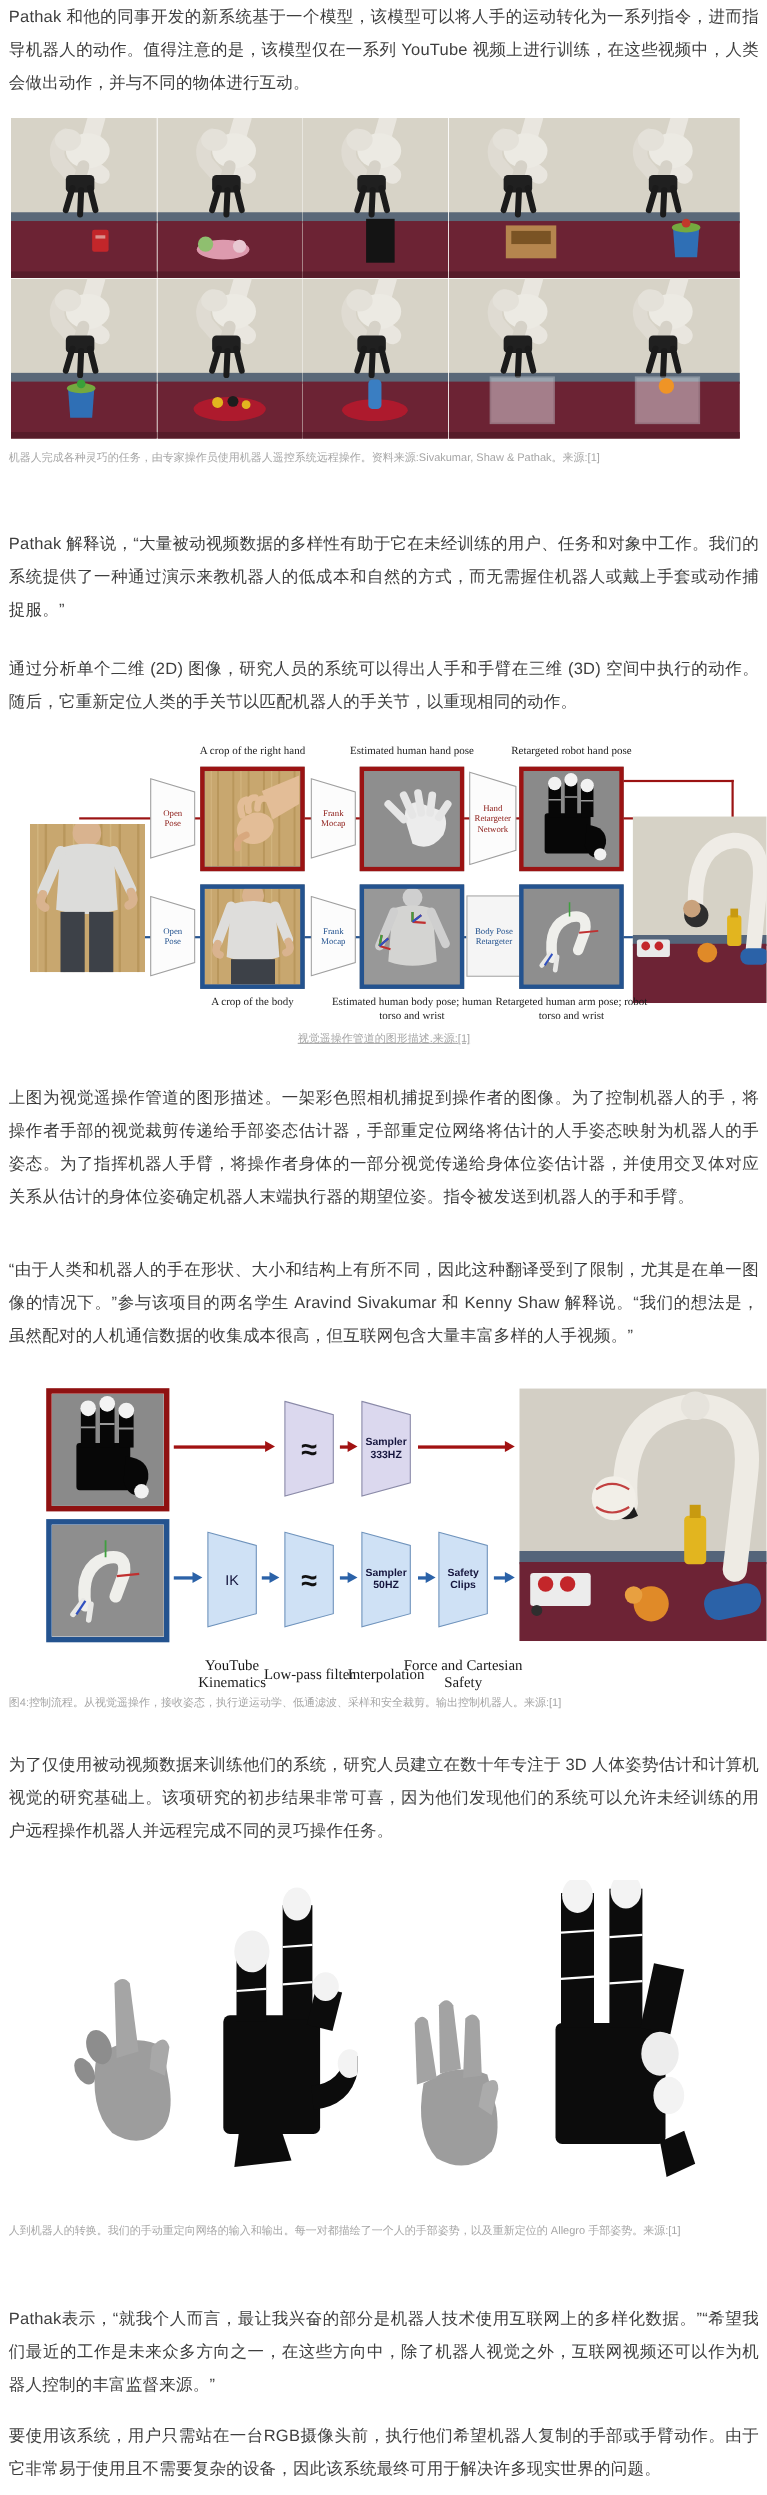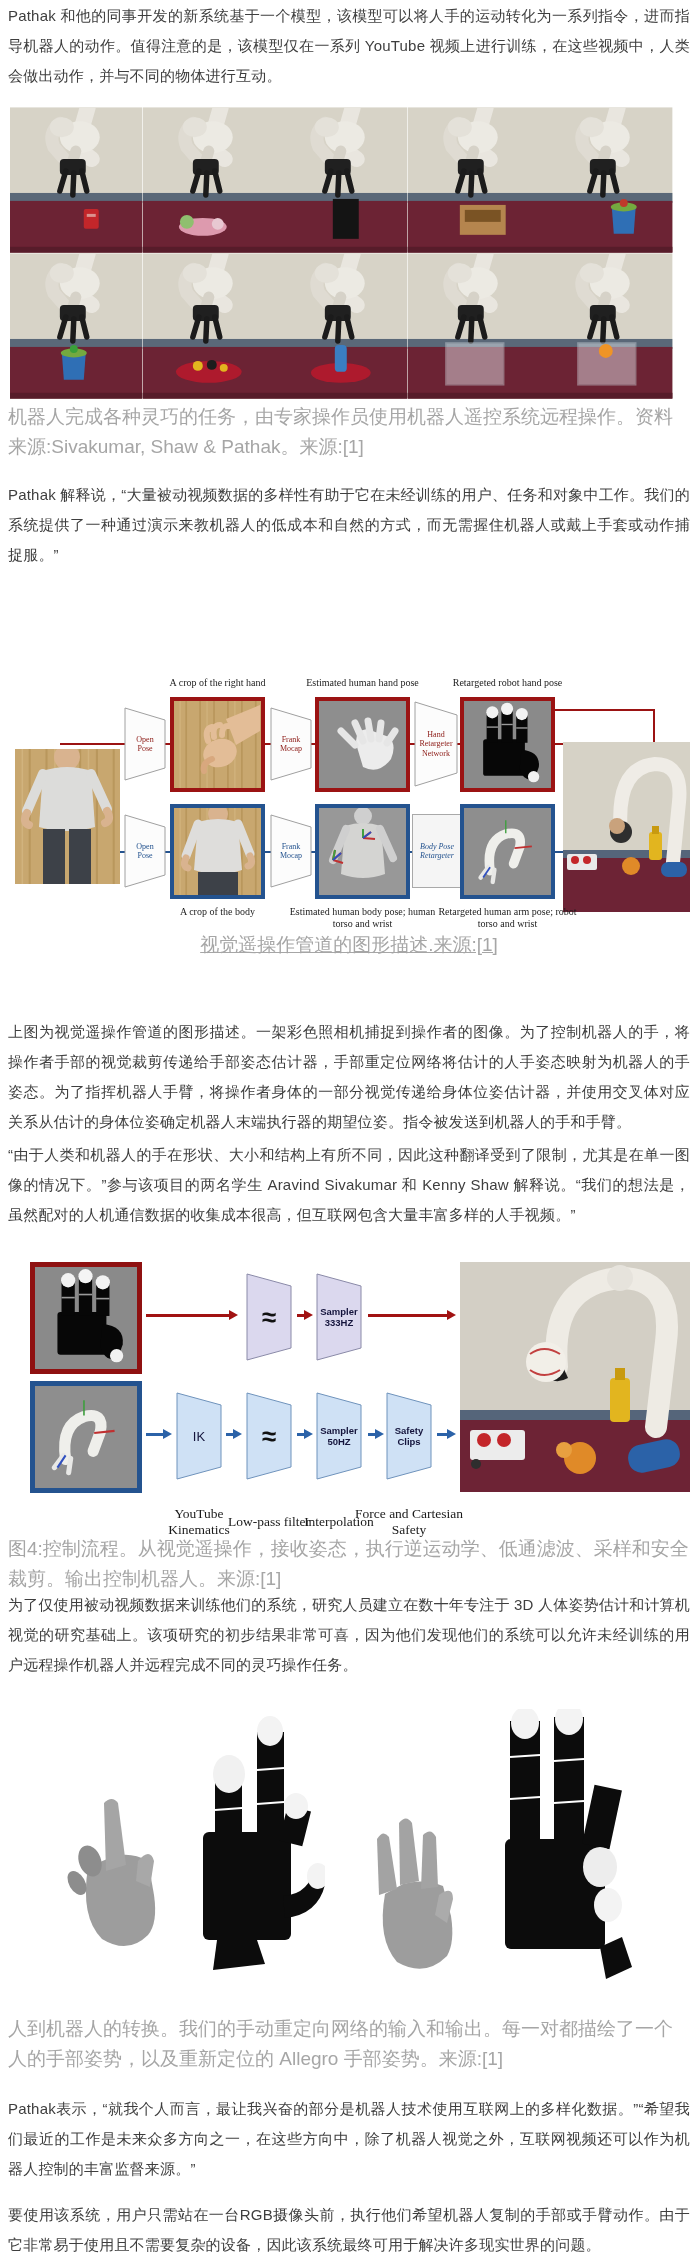--- a/index.html
+++ b/index.html
@@ -2,30 +2,30 @@
 <html><head>
 <meta charset="utf-8">
 <style>
   * { margin:0; padding:0; box-sizing:border-box; }
   html,body { background:#ffffff; }
   body { font-family:"Liberation Sans","DejaVu Sans",sans-serif; }
   .page { position:relative; width:697px; height:2268px; background:#fff; overflow:hidden; margin:4px auto; }
 
   .para { position:absolute; left:8px; width:682px; font-size:15px; line-height:30px;
           color:#3e3e3e; text-align:justify; letter-spacing:.2px; }
-  .caption { position:absolute; left:8px; width:682px; font-size:19px; line-height:30px; color:#a6a6a6; }
+  .caption { position:absolute; left:8px; width:682px; font-size:10px; line-height:30px; color:#a6a6a6; }
   .caption.center { text-align:center;text-decoration:underline; }
 
   
   .fig1 { position:absolute; left:10px; top:103px; width:663px; height:292px;
           display:grid; grid-template-columns:repeat(5,1fr); grid-auto-rows:146px; }
   .fig1 svg { display:block; width:100%; height:146px; }
 
   
-  .figabs { position:absolute; left:0; width:673px; }
+  .figabs { position:absolute; left:12px; width:673px; }
 
   
   .diaglabel { position:absolute; font-family:"Liberation Serif","DejaVu Serif",serif;
                font-size:10px; line-height:12px; color:#1c1c1c; text-align:center; }
   .hline { position:absolute; height:2px; }
   .vline { position:absolute; width:2px; }
   .c-red  { background:#9b1313; }
   .c-blue { background:#24538f; }
   .pbox { position:absolute; overflow:hidden; background:#8e8e8e; }
   .pbox svg { display:block; width:100%; height:100%; }
@@ -36,21 +36,21 @@
 
   .trap { position:absolute; }
   .trap svg.shape { position:absolute; inset:0; width:100%; height:100%; }
   .trap .tlabel { position:absolute; inset:0; display:flex; align-items:center; justify-content:center;
                   text-align:center; font-size:8px; line-height:9.5px; padding:0 5px;
                   font-family:"Liberation Serif","DejaVu Serif",serif; }
   .red-text  { color:#8c1a15; }
   .blue-text { color:#24538f; }
   .procrect { position:absolute; background:#f5f5f5; border:1px solid #a9a9a9;
               display:flex; align-items:center; justify-content:center; text-align:center;
-              font-family:"Liberation Serif","DejaVu Serif",serif; font-size:8px; line-height:9.5px;font-style:italic; }
+              font-family:"Liberation Serif","DejaVu Serif",serif; font-size:8px; line-height:9.5px; }
 
   
   .trap2 { position:absolute; }
   .trap2 svg.shape { position:absolute; inset:0; width:100%; height:100%; }
   .trap2 .tlabel { position:absolute; inset:0; display:flex; align-items:center; justify-content:center;
                    text-align:center; font-weight:bold; font-size:9.5px; line-height:11px; color:#14143c; padding:0 4px; }
   .trap2 .tlabel.big { font-size:26px; font-weight:bold; color:#111; }
   .imgframe { position:absolute; overflow:hidden; }
   .imgframe svg { display:block; width:100%; height:100%; }
   .frame-red  { border:5px solid #8f1111; }
@@ -185,20 +185,21 @@
         <use href="#arm"></use>
         <rect x="38" y="90" width="58" height="42" fill="#e8edf2" opacity=".45" stroke="#c6cdd4" stroke-width="1.5"></rect>
         <circle cx="66" cy="98" r="7" fill="#ef9426"></circle>
       </svg>
   </figure>
 
   <div class="caption" style="top:398px">机器人完成各种灵巧的任务，由专家操作员使用机器人遥控系统远程操作。资料来源:Sivakumar, Shaw &amp; Pathak。来源:[1]</div>
 
   <p class="para" style="top:476px">Pathak 解释说，“大量被动视频数据的多样性有助于它在未经训练的用户、任务和对象中工作。我们的系统提供了一种通过演示来教机器人的低成本和自然的方式，而无需握住机器人或戴上手套或动作捕捉服。”</p>
 
+  <p class="para" style="top:590px">通过分析单个二维 (2D) 图像，研究人员的系统可以得出人手和手臂在三维 (3D) 空间中执行的动作。随后，它重新定位人类的手关节以匹配机器人的手关节，以重现相同的动作。</p>
 
   <div class="figabs" style="top:665px;height:270px">
 
     <div class="diaglabel" style="left:132px;top:8px;width:171px">A crop of the right hand</div>
     <div class="diaglabel" style="left:277px;top:8px;width:171px">Estimated human hand pose</div>
     <div class="diaglabel" style="left:422px;top:8px;width:171px">Retargeted robot hand pose</div>
 
     <div class="hline c-red" style="left:60px;top:74px;width:575px"></div>
     <div class="hline c-red" style="left:553px;top:40px;width:102px"></div>
     <div class="vline c-red" style="left:653px;top:40px;height:36px"></div>
@@ -321,21 +322,21 @@
       </svg>
     </div>
 
     <div class="diaglabel" style="left:142px;top:237px;width:151px">A crop of the body</div>
     <div class="diaglabel" style="left:287px;top:237px;width:151px">Estimated human body pose; human torso and wrist</div>
     <div class="diaglabel" style="left:432px;top:237px;width:151px">Retargeted human arm pose; robot torso and wrist</div>
   </div>
 
   <div class="caption center" style="top:926px">视觉遥操作管道的图形描述.来源:[1]</div>
 
-  <p class="para" style="top:1013px">上图为视觉遥操作管道的图形描述。一架彩色照相机捕捉到操作者的图像。为了控制机器人的手，将操作者手部的视觉裁剪传递给手部姿态估计器，手部重定位网络将估计的人手姿态映射为机器人的手姿态。为了指挥机器人手臂，将操作者身体的一部分视觉传递给身体位姿估计器，并使用交叉体对应关系从估计的身体位姿确定机器人末端执行器的期望位姿。指令被发送到机器人的手和手臂。</p>
+  <p class="para" style="top:980px">上图为视觉遥操作管道的图形描述。一架彩色照相机捕捉到操作者的图像。为了控制机器人的手，将操作者手部的视觉裁剪传递给手部姿态估计器，手部重定位网络将估计的人手姿态映射为机器人的手姿态。为了指挥机器人手臂，将操作者身体的一部分视觉传递给身体位姿估计器，并使用交叉体对应关系从估计的身体位姿确定机器人末端执行器的期望位姿。指令被发送到机器人的手和手臂。</p>
 
   <p class="para" style="top:1136px">“由于人类和机器人的手在形状、大小和结构上有所不同，因此这种翻译受到了限制，尤其是在单一图像的情况下。”参与该项目的两名学生 Aravind Sivakumar 和 Kenny Shaw 解释说。“我们的想法是，虽然配对的人机通信数据的收集成本很高，但互联网包含大量丰富多样的人手视频。”</p>
 
   <div class="figabs" style="top:1255px;height:280px">
 
     <div class="imgframe frame-red" style="left:30px;top:3px;width:112px;height:112px">
       <svg viewBox="0 0 100 100">
           <rect width="100" height="100" fill="#8a8a8a"></rect>
           <use href="#robohand"></use>
         </svg>

